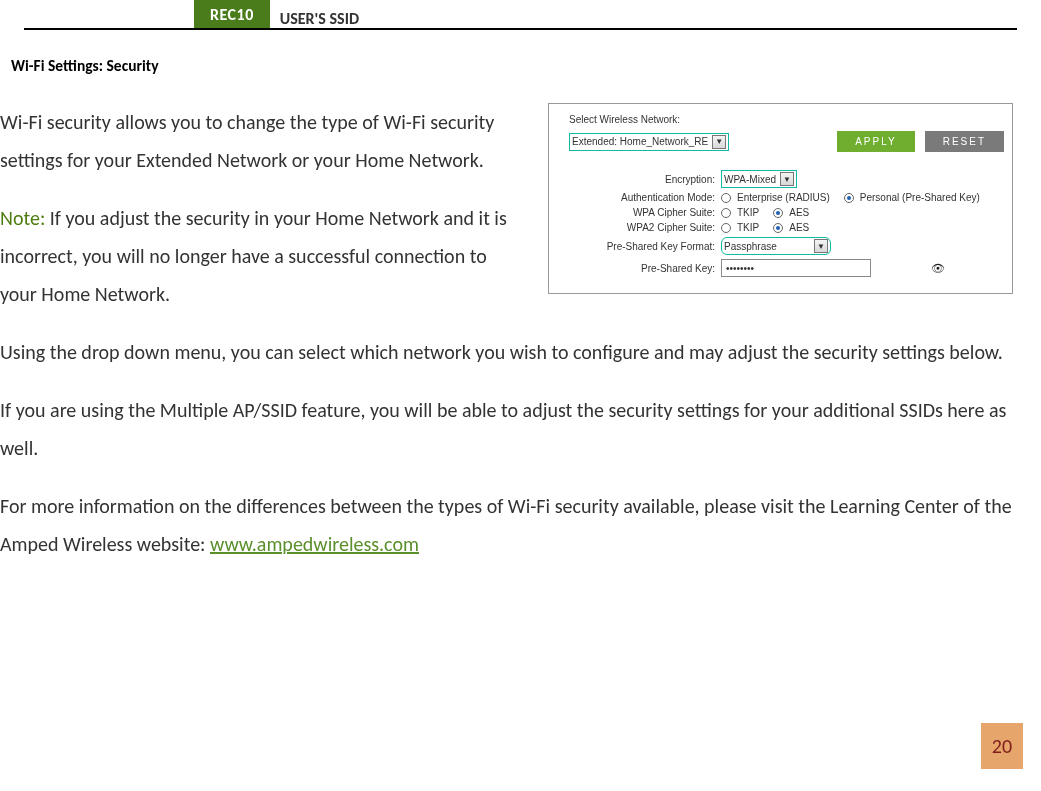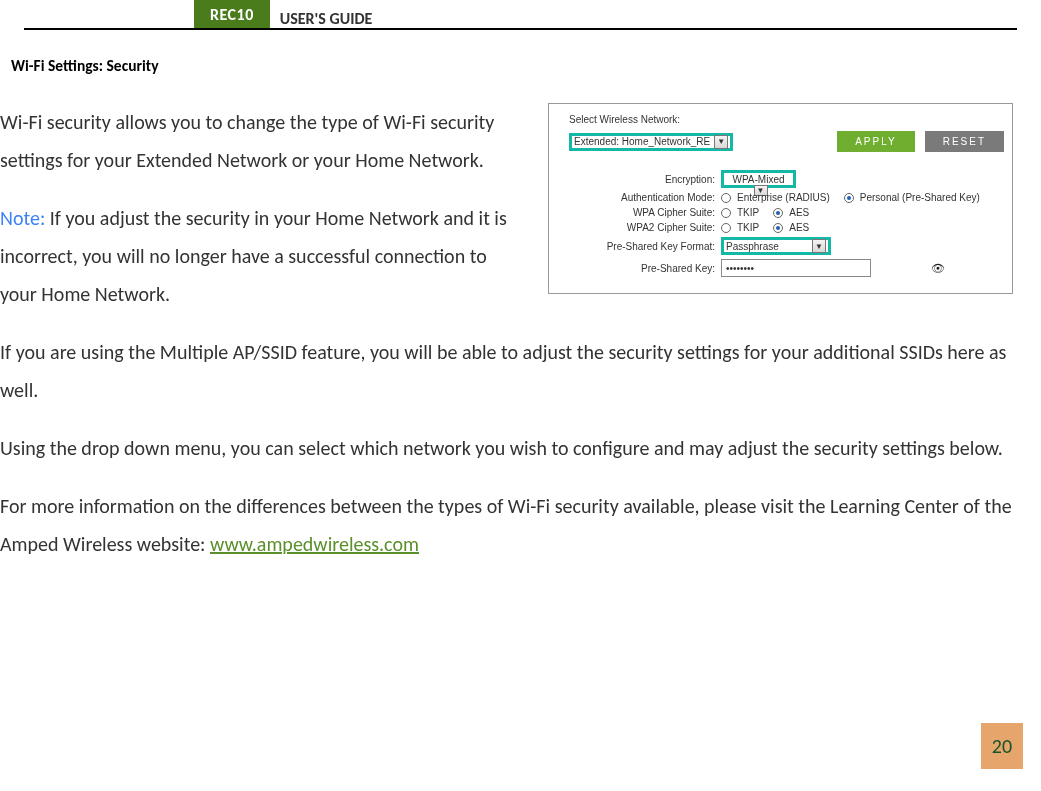--- a/index.html
+++ b/index.html
@@ -45,21 +45,21 @@
     margin-bottom: 28px;
     padding-left: 11px;
   }
   .body-text {
     font-size: 20px;
     color: #333;
     line-height: 1.9;
     margin-bottom: 20px;
   }
   .body-text a { color: #5a8f2a; text-decoration: underline; }
-  .note-label { color: #3b82f6; }
+  .note-label { color: #4d7c0f; }
   .float-wrap::after { content:""; display:block; clear:both; }
   .screenshot-box {
     float: right;
     width: 465px;
     border: 1px solid #999;
     padding: 10px 8px 12px 12px;
     margin-left: 20px;
     font-family: Arial, Helvetica, sans-serif;
     font-size: 10px;
     color: #333;
@@ -75,32 +75,32 @@
     padding-right: 6px;
     font-size: 10px;
   }
   .sb-field {
     display: flex;
     align-items: center;
     gap: 4px;
     flex: 1;
   }
   .sb-select {
-    border: 3px solid #14b8a6;
+    border: 1px solid #14b8a6;
     font-size: 10px;
     padding: 1px 2px;
     background: #fff;
     height: 18px;
     display:flex;
     align-items:center;
     justify-content:space-between;
     min-width: 85px;
   }
   .sb-select-wide { min-width: 150px; }
-  .sb-select-small { min-width: 75px; flex-direction: column; }
+  .sb-select-small { min-width: 75px; }
   .sb-caret {
     width: 14px;
     height: 14px;
     border: 1px solid #777;
     background: linear-gradient(#f4f4f4,#d8d8d8);
     display:flex; align-items:center; justify-content:center;
     font-size: 8px;
     color:#333;
     margin-left:4px;
   }
@@ -129,31 +129,31 @@
   .sb-topline { display:flex; align-items:center; gap:10px; margin-bottom:18px; padding-left:8px;}
   .sb-section { margin-top:8px; }
   .sb-eye { font-size:11px; margin-left:56px; color:#222; }
   .page-number {
     position:absolute;
     right: 18px;
     bottom: 22px;
     width: 42px;
     height: 46px;
     background: #e6a56a;
-    color:#14532d;
+    color:#7f1d1d;
     font-size: 20px;
     display:flex; align-items:center; justify-content:center;
   }
 </style>
 </head>
 <body>
 
 <div class="header-bar">
   <div class="header-tab">REC10</div>
-  <div class="header-title">USER'S GUIDE</div>
+  <div class="header-title">USER'S SSID</div>
 </div>
 
 <div class="content">
 
   <div class="section-title">Wi-Fi Settings: Security</div>
 
   <div class="float-wrap">
 
     <div class="screenshot-box">
       <div class="sb-row" style="padding-left:8px; margin-bottom:6px;">
@@ -205,21 +205,21 @@
             <span class="sb-radio"></span>
             <span>TKIP</span>
             <span style="width:6px"></span>
             <span class="sb-radio checked"></span>
             <span>AES</span>
           </span>
         </div>
         <div class="sb-row">
           <span class="sb-label">Pre-Shared Key Format:</span>
           <span class="sb-field">
-            <span class="sb-select" style="min-width:110px;">
+            <span class="sb-select" style="min-width:110px;border-radius:6px;">
               <span>Passphrase</span>
               <span class="sb-caret">▼</span>
             </span>
           </span>
         </div>
         <div class="sb-row">
           <span class="sb-label">Pre-Shared Key:</span>
           <span class="sb-field">
             <span class="sb-input">
               <span>••••••••</span>
@@ -230,23 +230,23 @@
       </div>
     </div>
 
     <p class="body-text">Wi-Fi security allows you to change the type of Wi-Fi security settings for your Extended Network or your Home Network.</p>
 
     <p class="body-text">
       <span class="note-label">Note:</span><span> If you adjust the security in your Home Network and it is incorrect, you will no longer have a successful connection to your Home Network.</span>
     </p>
   </div>
 
+  <p class="body-text">Using the drop down menu, you can select which network you wish to configure and may adjust the security settings below.</p>
+
   <p class="body-text">If you are using the Multiple AP/SSID feature, you will be able to adjust the security settings for your additional SSIDs here as well.</p>
-
-  <p class="body-text">Using the drop down menu, you can select which network you wish to configure and may adjust the security settings below.</p>
 
   <p class="body-text">
     <span>For more information on the differences between the types of Wi-Fi security available, please visit the Learning Center of the Amped Wireless website:  </span><a href="#">www.ampedwireless.com</a>
   </p>
 
 </div>
 
 <div class="page-number">20</div>
 
 </body></html>

